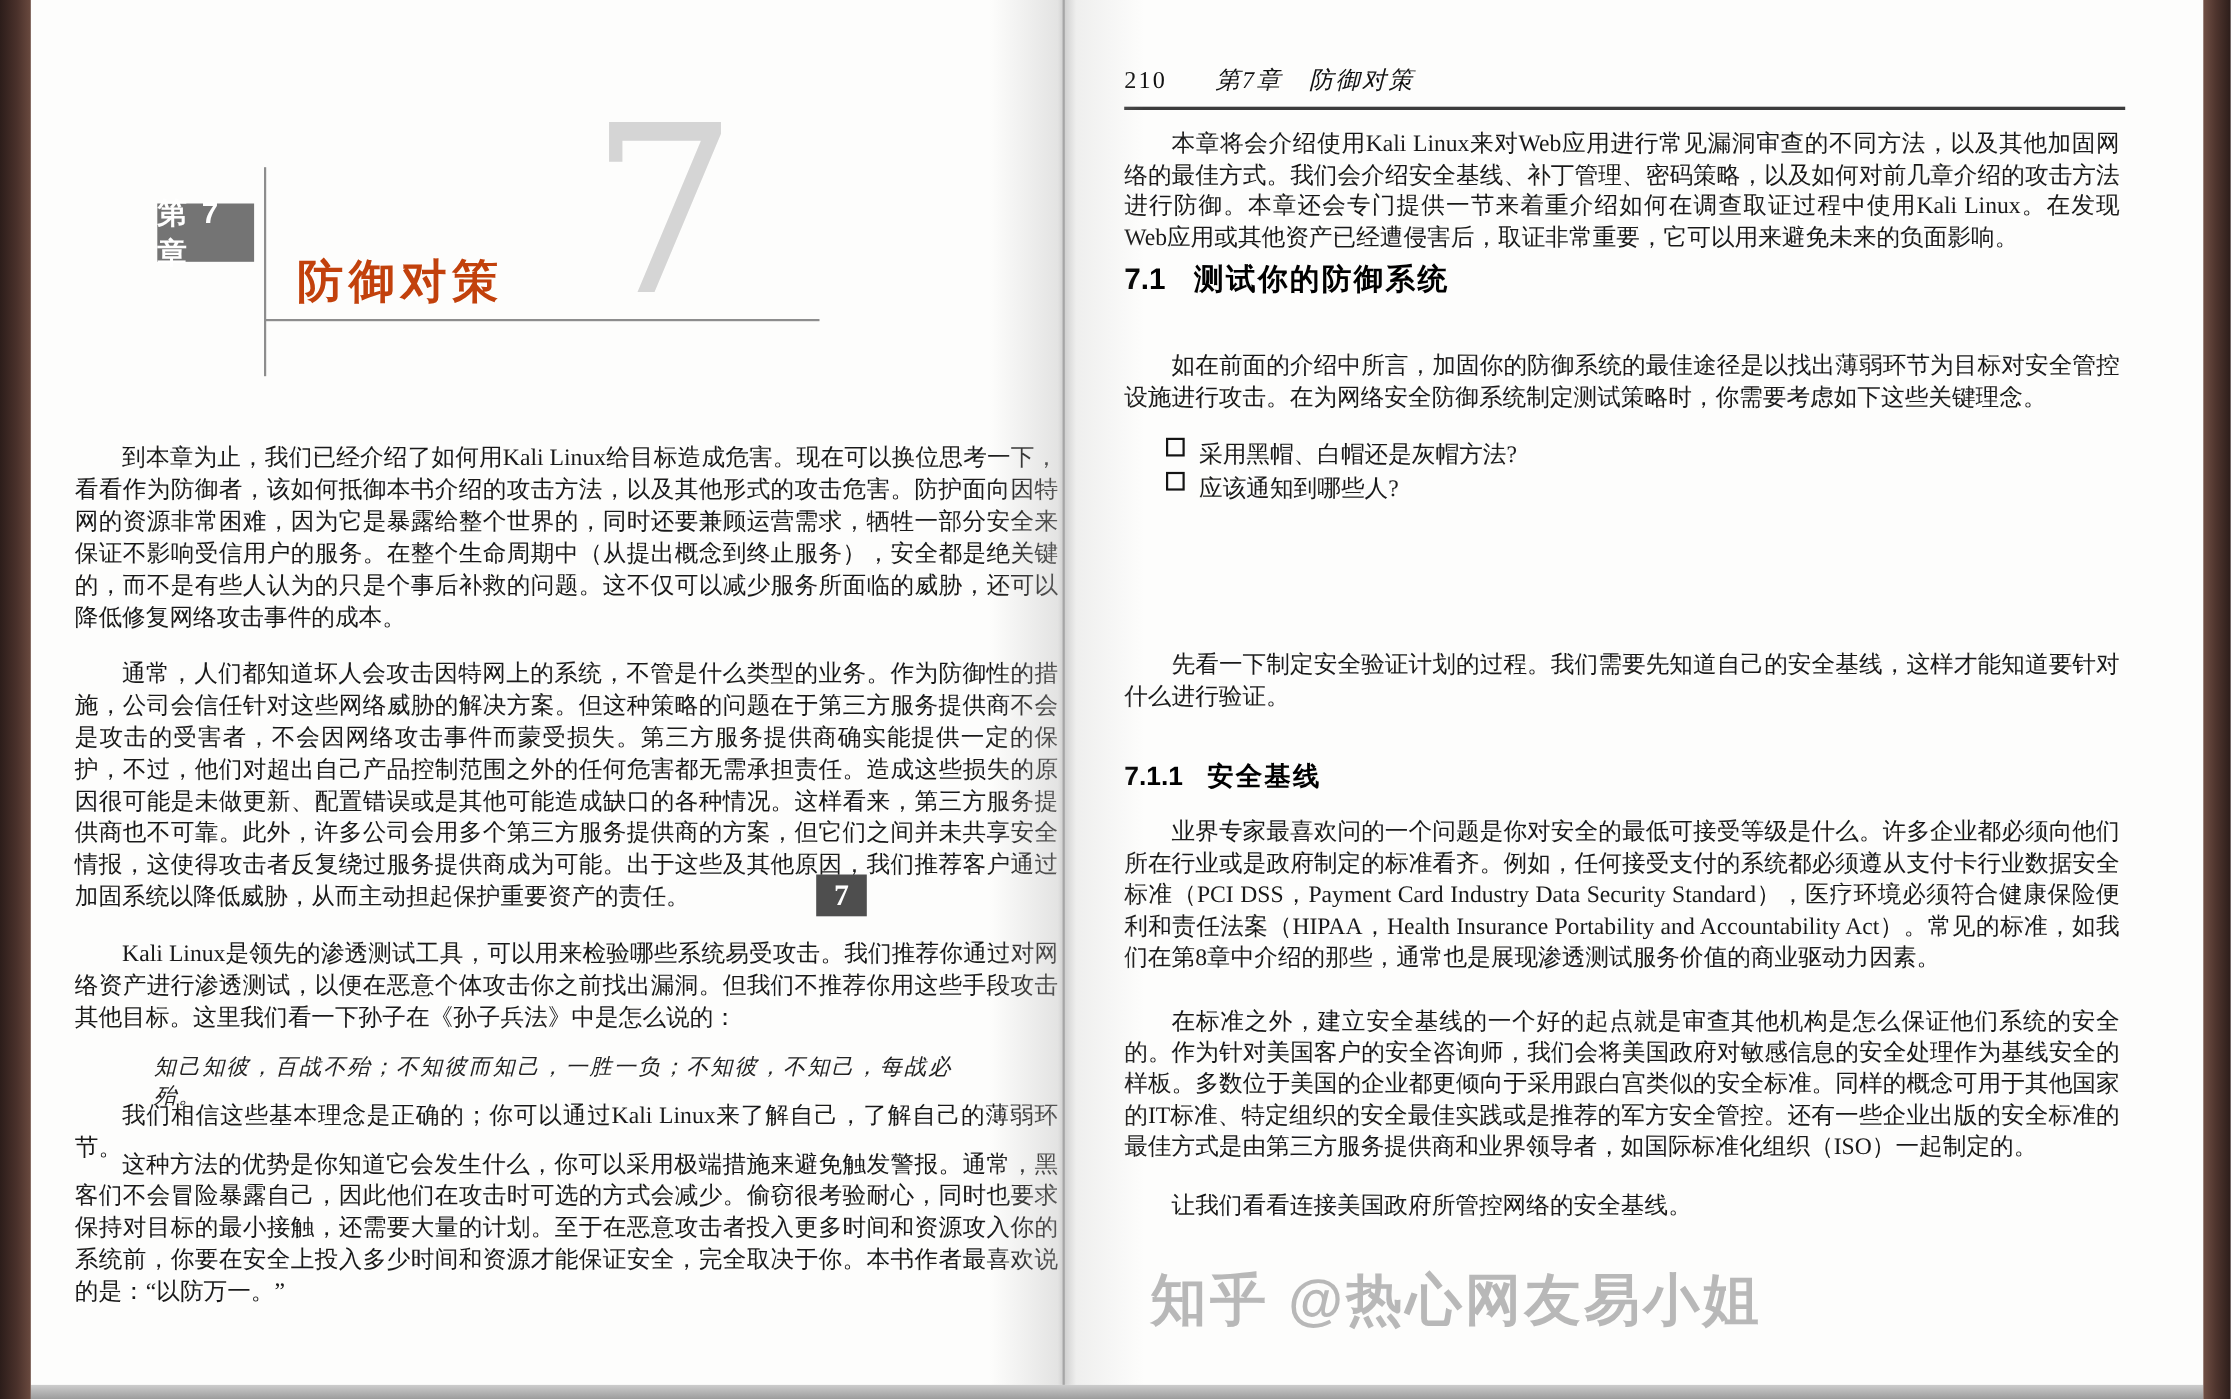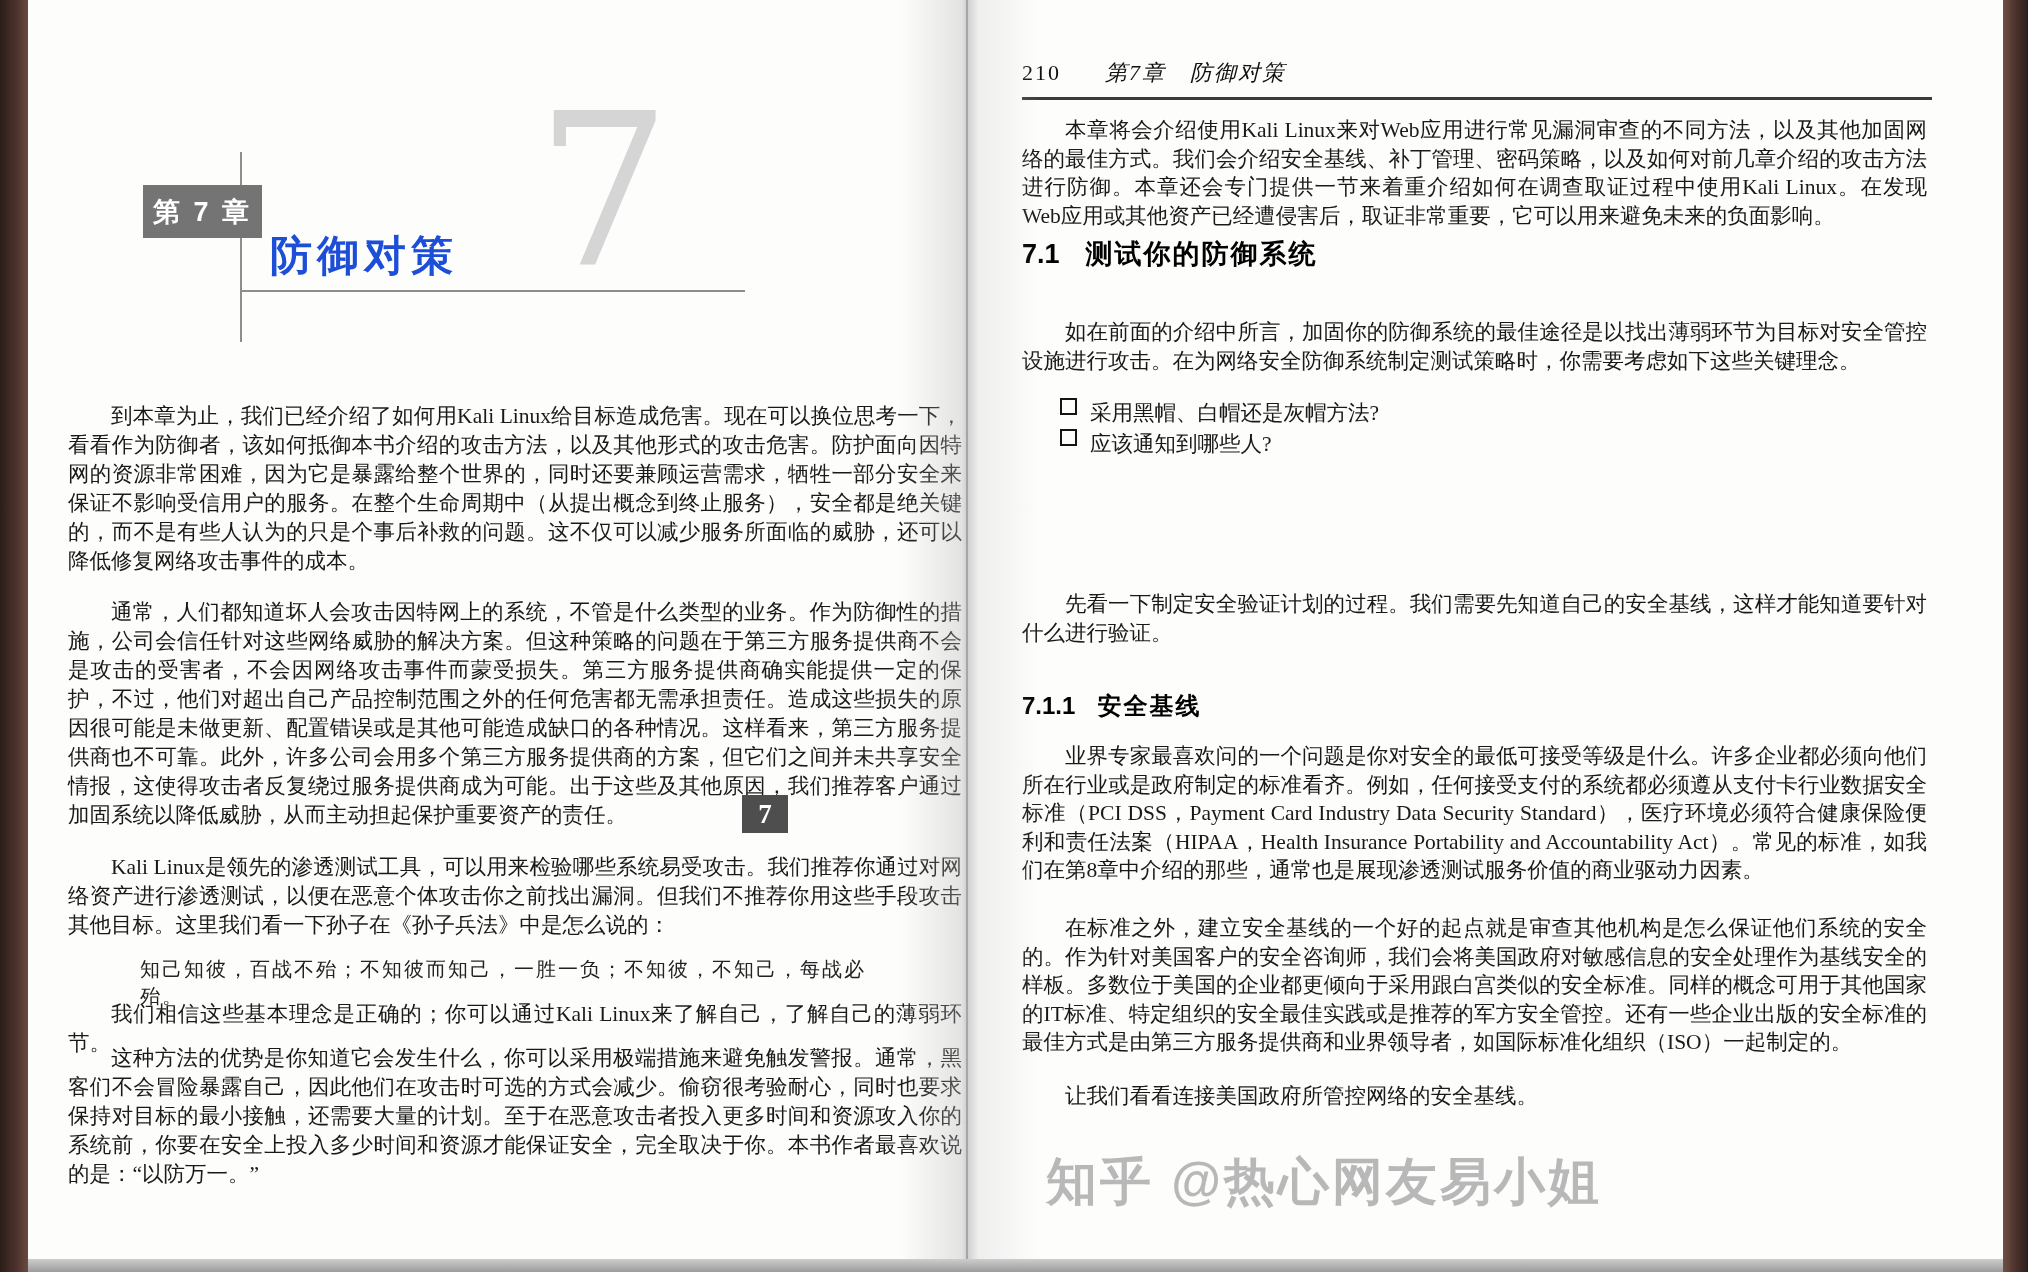--- a/index.html
+++ b/index.html
@@ -15,40 +15,40 @@
   .edge-right{position:absolute;right:0;top:0;width:25px;height:1272px;z-index:20;
     background:linear-gradient(270deg,#2c1d1a 0%,#4f352e 55%,#715045 100%);}
   .edge-bottom{position:absolute;left:28px;right:25px;bottom:0;height:13px;z-index:15;
     background:linear-gradient(0deg,#9c9c9c,#cdcdcd);}
   .gutter-shade{position:absolute;left:900px;top:0;width:140px;height:1259px;z-index:1;
     background:linear-gradient(90deg,rgba(200,200,200,0) 0%,rgba(185,185,185,.38) 44%,
       rgba(160,160,160,.5) 48%,rgba(205,205,205,.3) 56%,rgba(235,235,235,0) 100%);}
   .gutter-line{position:absolute;left:966px;top:0;width:2px;height:1259px;background:#a6a6a6;z-index:2;}
 
   
-  .chapter-box{position:absolute;left:143px;top:185px;width:119px;height:53px;z-index:3;
+  .chapter-box{position:absolute;left:143px;top:185px;width:88px;height:53px;z-index:3;
     background:#747474;color:#fff;display:flex;align-items:center;justify-content:center;
     font-family:"Liberation Sans","DejaVu Sans",sans-serif;font-weight:bold;font-size:27px;letter-spacing:3px;}
   .vline{position:absolute;left:240px;top:152px;width:2px;height:190px;background:#8d8d8d;}
   .hline{position:absolute;left:240px;top:290px;width:505px;height:2px;background:#8d8d8d;}
   .chapter-title{position:absolute;left:270px;top:228px;z-index:3;
     font-family:"Liberation Sans","DejaVu Sans",sans-serif;font-weight:bold;font-size:42px;
-    letter-spacing:5px;color:#1d4ed8;}
+    letter-spacing:5px;color:#c2410c;}
   .big-seven{position:absolute;left:536px;top:86px;z-index:0;
     font-family:"DejaVu Serif","Liberation Serif",serif;font-size:212px;line-height:1;
     color:#c8c8c8;opacity:.75;}
 
   
   .para{position:absolute;margin:0;text-align:justify;text-indent:2em;color:#191919;}
   .lp .para{left:68px;width:894px;font-size:21.5px;line-height:29px;}
   .rp .para{left:1022px;width:905px;font-size:21.5px;line-height:28.5px;}
 
   .lp-p1{top:402px;} .lp-p2{top:598px;} .lp-p3{top:853px;}
   .lp-quote{position:absolute;left:140px;top:956px;margin:0;width:760px;
-    font-size:20px;letter-spacing:2px;color:#222;}
+    font-style:italic;font-size:20px;letter-spacing:2px;color:#222;}
   .lp-p4{top:1000px;} .lp-p5{top:1044px;}
 
   .page-tab{position:absolute;left:742px;top:795px;width:46px;height:38px;z-index:4;
     background:#4e4e4e;color:#fff;display:flex;align-items:center;justify-content:center;
     font-family:"Liberation Serif",serif;font-weight:bold;font-size:27px;}
 
   
   .rp-header{position:absolute;left:1022px;top:58px;width:910px;
     border-bottom:3px solid #3c3c3c;padding-bottom:9px;font-size:22px;color:#111;}
   .rp-header .pagenum{letter-spacing:2px;}

